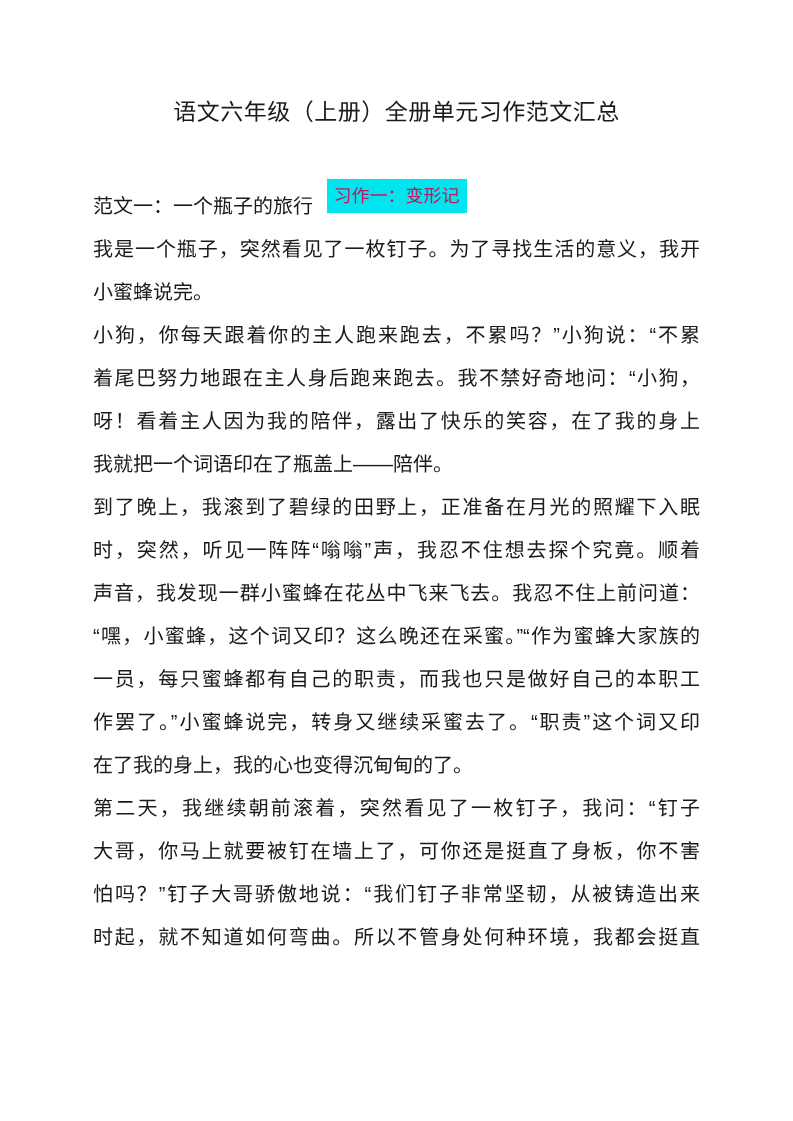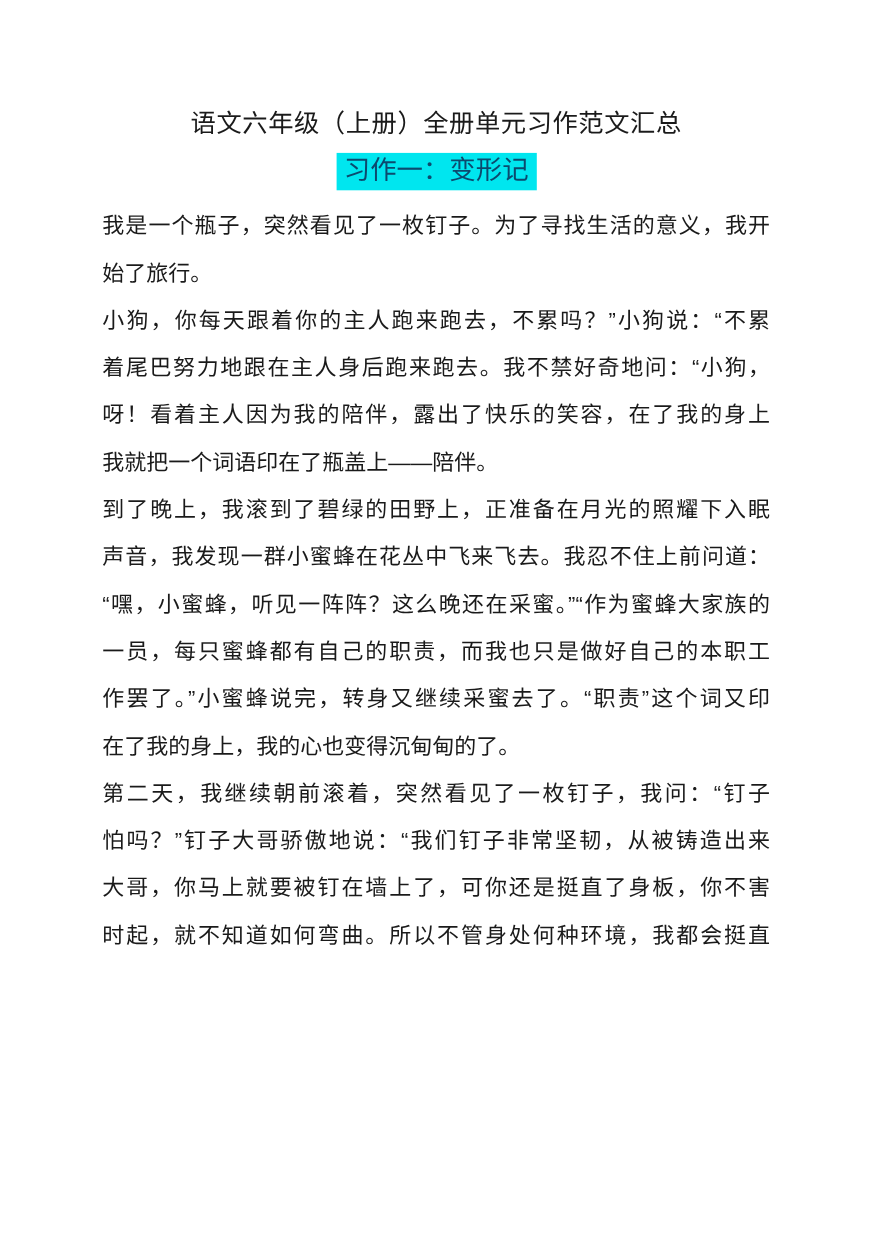--- a/index.html
+++ b/index.html
@@ -29,24 +29,25 @@
     letter-spacing: 0.5px;
   }
   .heading-row {
     margin-top: 11px;
     text-align: center;
     height: 34px;
   }
   .heading-highlight {
     display: inline-block;
     background: #00e6ef;
-    font-size: 24px;
+    font-size: 18px;
     line-height: 24px;
     padding: 5px 7px;
-    color: #0c4a6e;
+    color: #be185d;
+    margin-top: 40px;
   }
   .body-text {
     margin-top: 12px;
     width: 607px;
   }
   .para {
     margin: 0;
     padding: 0;
   }
   .line {
@@ -70,43 +71,45 @@
 <div class="page">
 
   <h1 class="doc-title">语文六年级（上册）全册单元习作范文汇总</h1>
 
   <div class="heading-row">
     <span class="heading-highlight">习作一：变形记</span>
   </div>
 
   <div class="body-text">
 
+    <div class="line end">范文一：一个瓶子的旅行</div>
 
     <div class="para">
       <div class="line">我是一个瓶子，突然看见了一枚钉子。为了寻找生活的意义，我开</div>
-      <div class="line end">始了旅行。</div>
+      <div class="line end">小蜜蜂说完。</div>
     </div>
 
     <div class="para">
       <div class="line">小狗，你每天跟着你的主人跑来跑去，不累吗？”小狗说：“不累</div>
       <div class="line">着尾巴努力地跟在主人身后跑来跑去。我不禁好奇地问：“小狗，</div>
       <div class="line">呀！看着主人因为我的陪伴，露出了快乐的笑容，在了我的身上</div>
       <div class="line end">我就把一个词语印在了瓶盖上——陪伴。</div>
     </div>
 
     <div class="para">
       <div class="line">到了晚上，我滚到了碧绿的田野上，正准备在月光的照耀下入眠</div>
+      <div class="line">时，突然，听见一阵阵“嗡嗡”声，我忍不住想去探个究竟。顺着</div>
       <div class="line">声音，我发现一群小蜜蜂在花丛中飞来飞去。我忍不住上前问道：</div>
-      <div class="line">“嘿，小蜜蜂，听见一阵阵？这么晚还在采蜜。”“作为蜜蜂大家族的</div>
+      <div class="line">“嘿，小蜜蜂，这个词又印？这么晚还在采蜜。”“作为蜜蜂大家族的</div>
       <div class="line">一员，每只蜜蜂都有自己的职责，而我也只是做好自己的本职工</div>
       <div class="line">作罢了。”小蜜蜂说完，转身又继续采蜜去了。“职责”这个词又印</div>
       <div class="line end">在了我的身上，我的心也变得沉甸甸的了。</div>
     </div>
 
     <div class="para">
       <div class="line">第二天，我继续朝前滚着，突然看见了一枚钉子，我问：“钉子</div>
+      <div class="line">大哥，你马上就要被钉在墙上了，可你还是挺直了身板，你不害</div>
       <div class="line">怕吗？”钉子大哥骄傲地说：“我们钉子非常坚韧，从被铸造出来</div>
-      <div class="line">大哥，你马上就要被钉在墙上了，可你还是挺直了身板，你不害</div>
       <div class="line">时起，就不知道如何弯曲。所以不管身处何种环境，我都会挺直</div>
     </div>
 
   </div>
 </div>
 
 </body></html>

